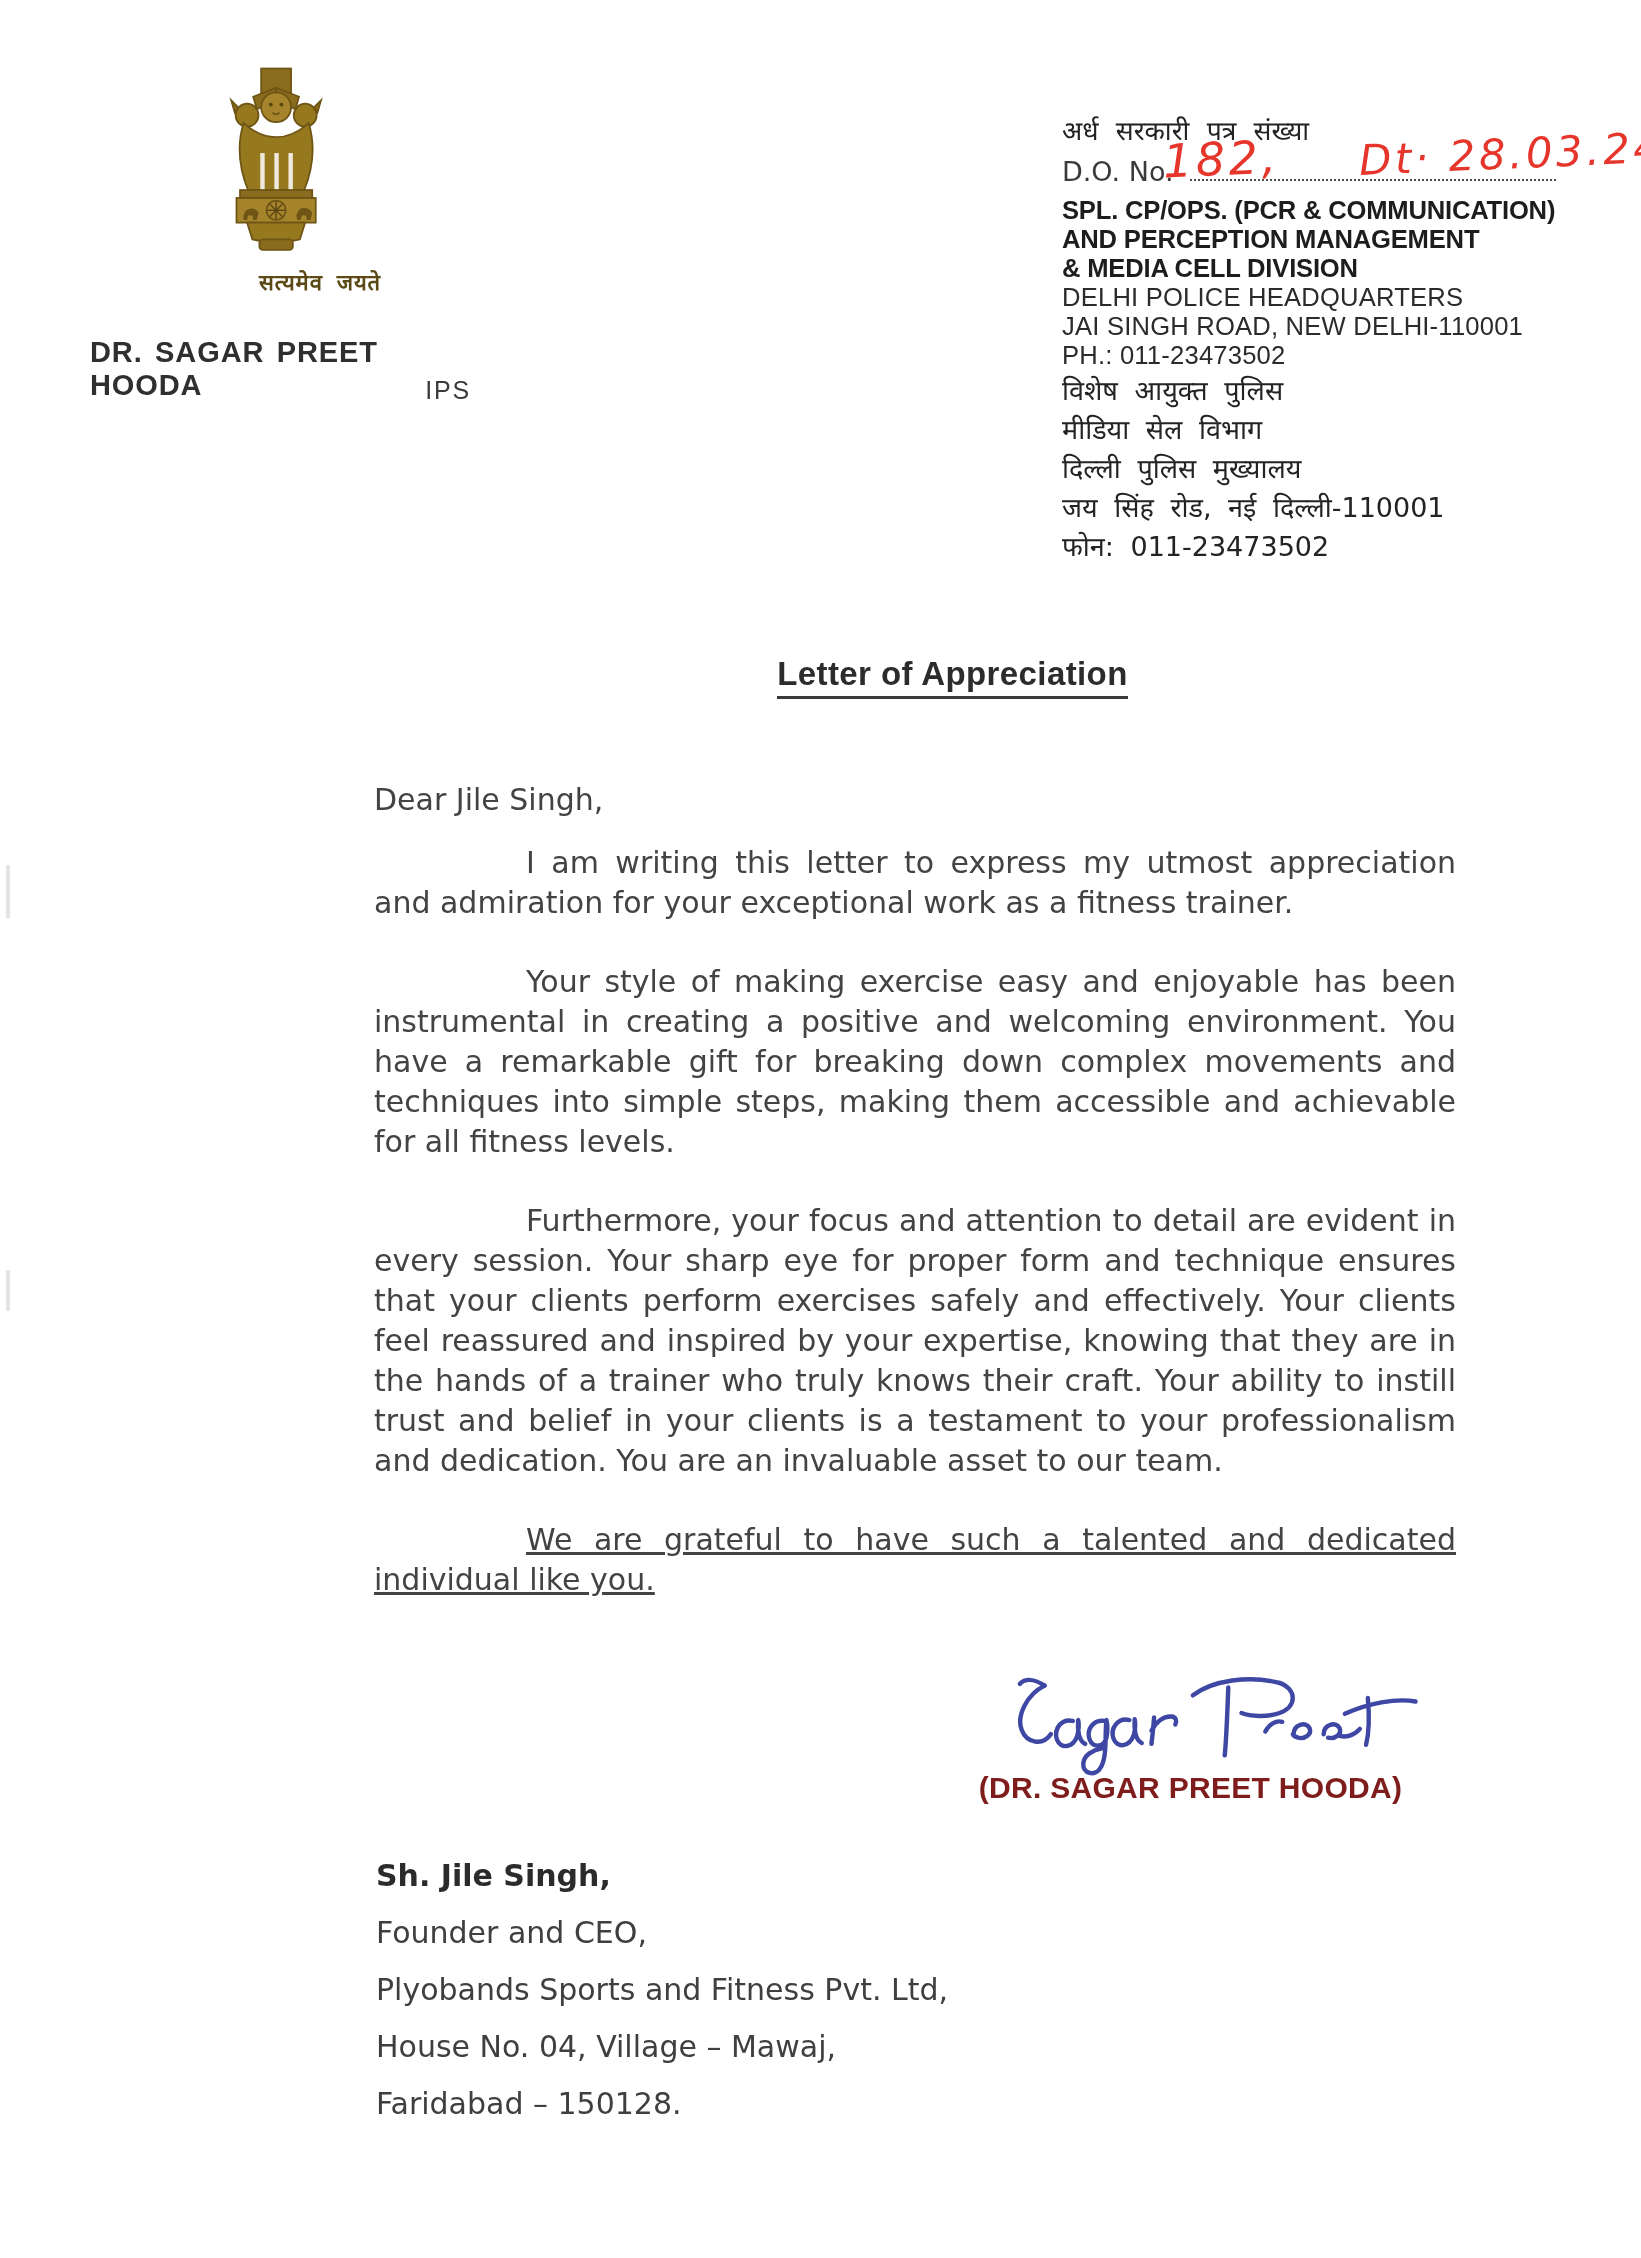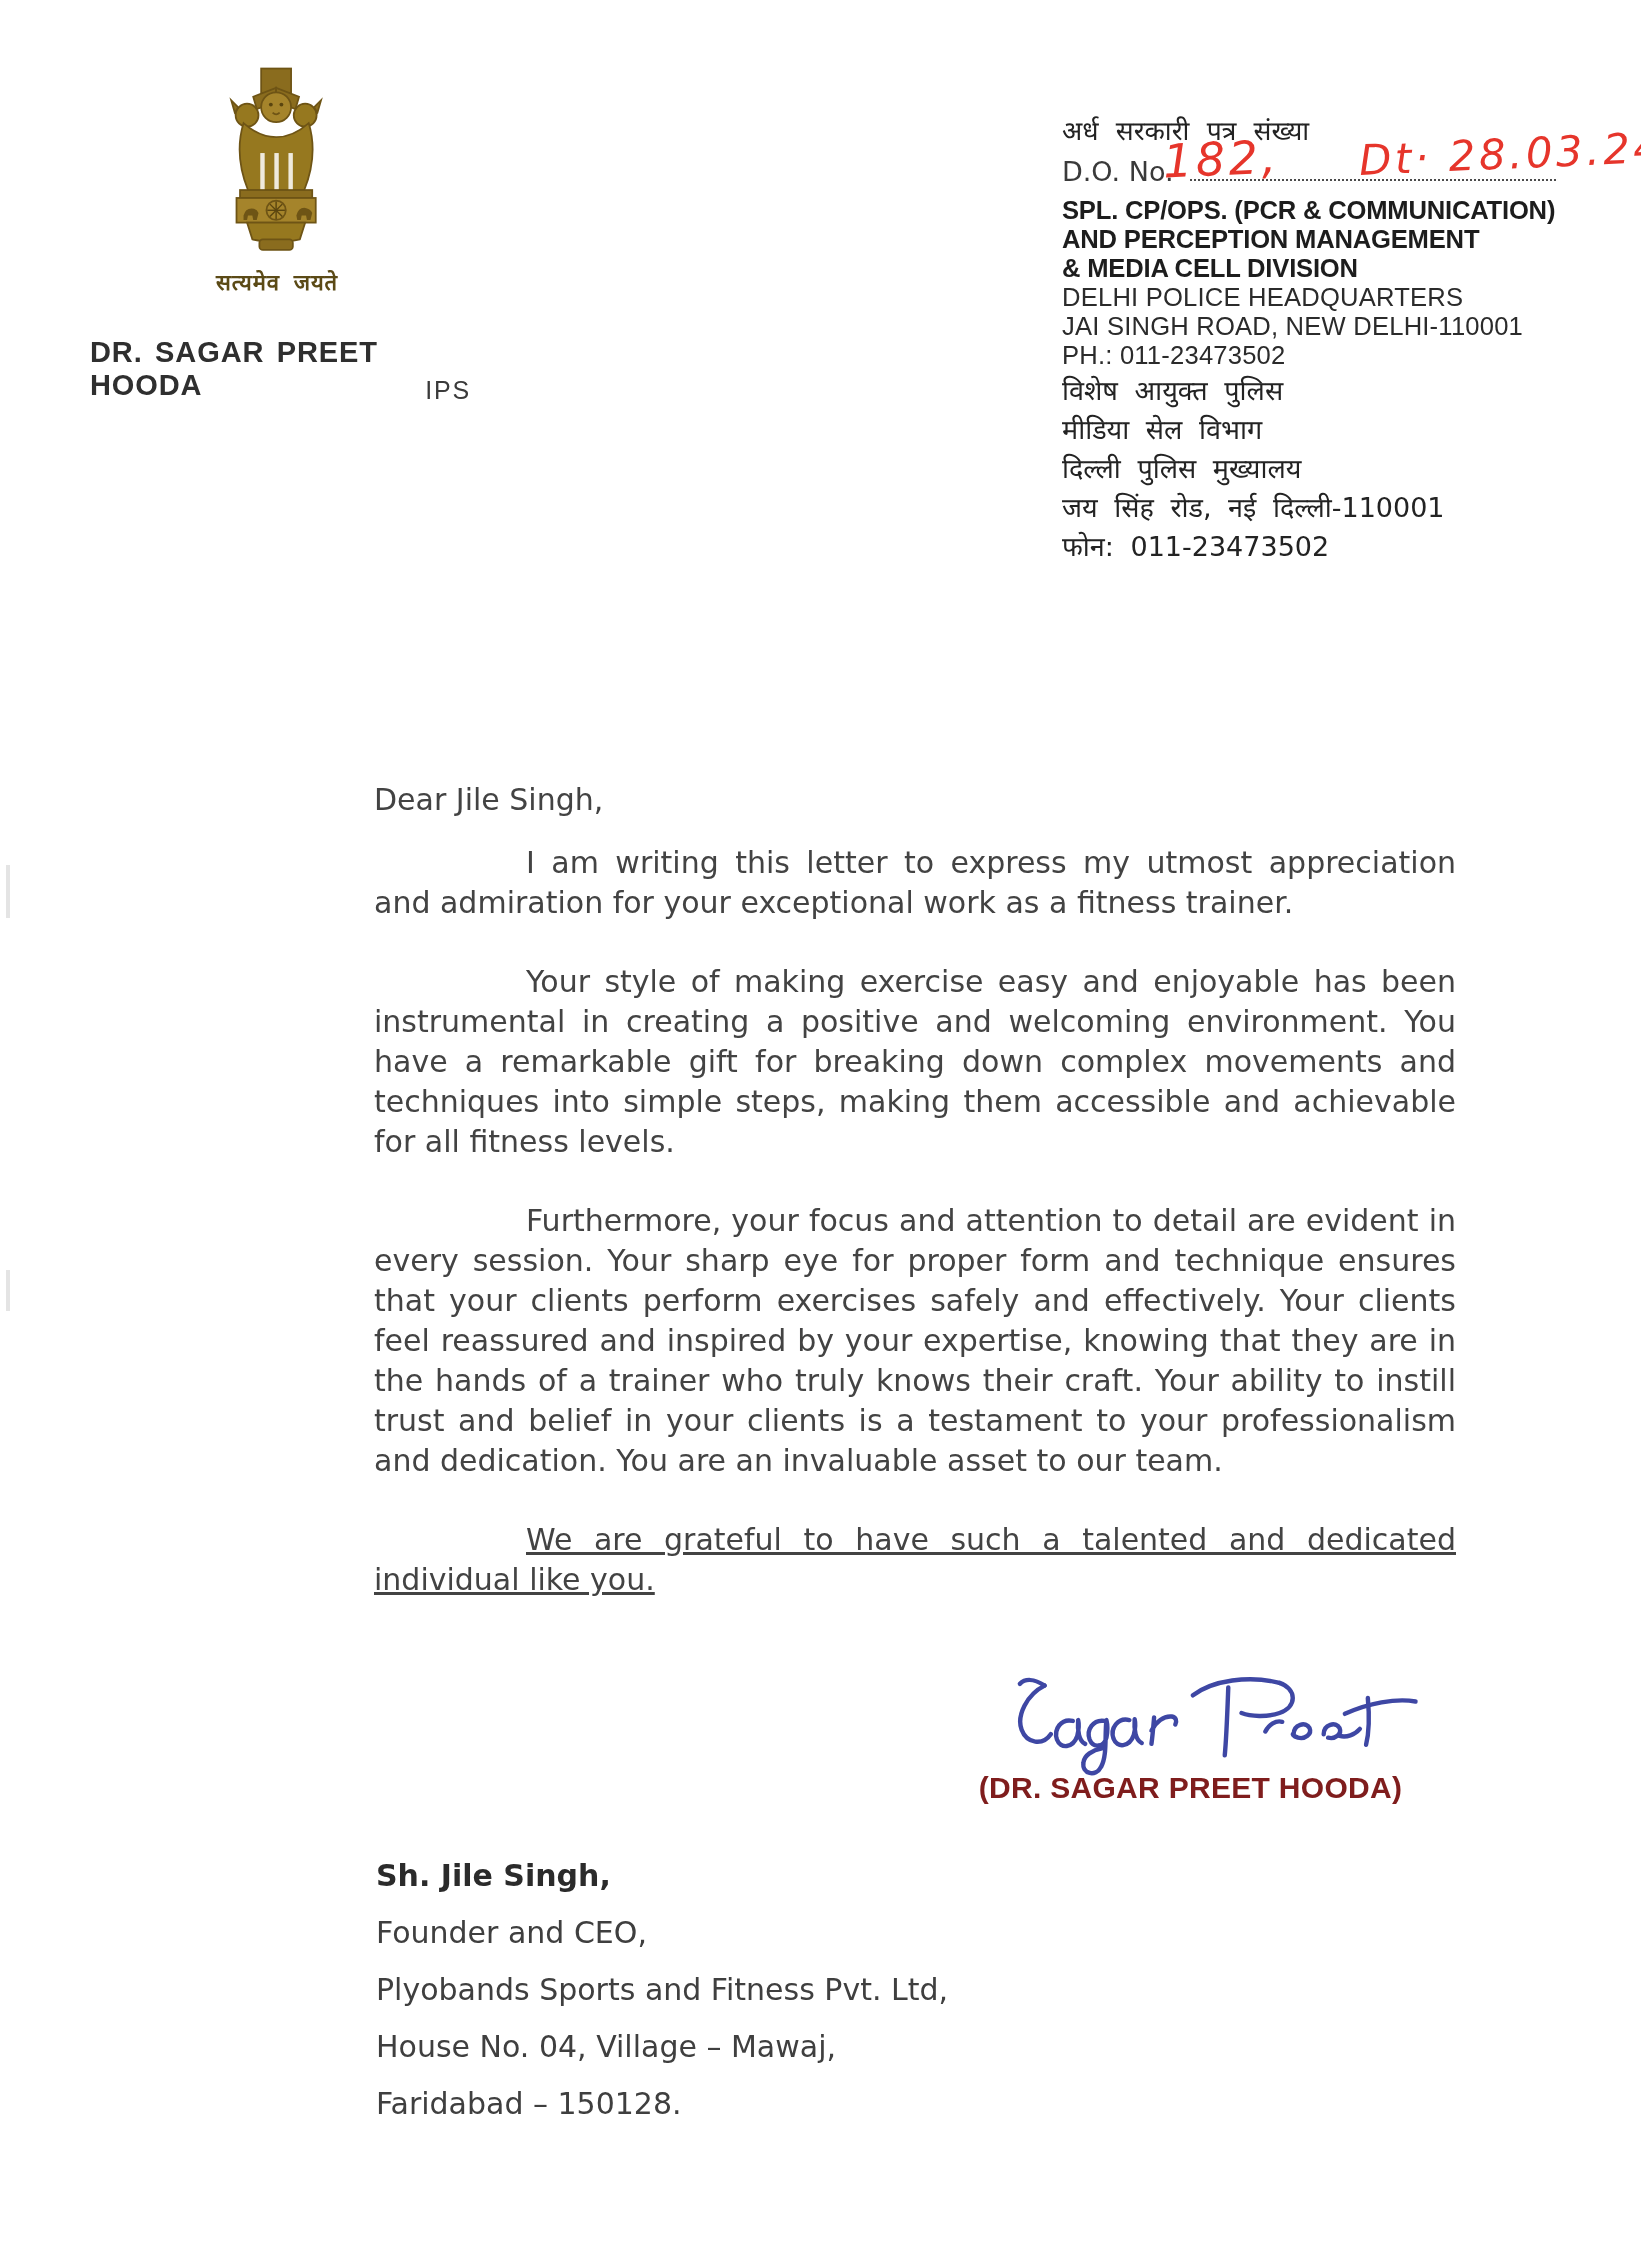--- a/index.html
+++ b/index.html
@@ -18,21 +18,21 @@
   
   .emblem-wrap {
     position: absolute;
     left: 208px; top: 65px;
     width: 138px; height: 199px;
   }
   .emblem-caption {
     position: absolute;
     left: 173px; top: 266px;
     width: 208px;
-    text-align: center;
+    text-align: right;
     font-size: 22px;
     font-weight: 600;
     color: #5b4a16;
     letter-spacing: 0.9px;
     word-spacing: 5.3px;
   }
   .officer-name {
     position: absolute;
     left: 90px; top: 336px;
     width: 388px;
@@ -242,20 +242,23 @@
       <div class="hindi-line">मीडिया सेल विभाग</div>
       <div class="hindi-line">दिल्ली पुलिस मुख्यालय</div>
       <div class="hindi-line">जय सिंह रोड, नई दिल्ली-110001</div>
       <div class="hindi-line">फोन: 011-23473502</div>
     </div>
   </div>
 
   <div class="handwriting hw-num">182,</div>
   <div class="handwriting hw-date">Dt· 28.03.24.</div>
 
+  <div class="title-row">
+    <span>Letter of Appreciation</span>
+  </div>
 
   <div class="letter-body">
     <p class="salutation">Dear Jile Singh,</p>
     <p class="body-par">I am writing this letter to express my utmost appreciation and admiration for your exceptional work as a fitness trainer.</p>
     <p class="body-par">Your style of making exercise easy and enjoyable has been instrumental in creating a positive and welcoming environment. You have a remarkable gift for breaking down complex movements and techniques into simple steps, making them accessible and achievable for all fitness levels.</p>
     <p class="body-par">Furthermore, your focus and attention to detail are evident in every session. Your sharp eye for proper form and technique ensures that your clients perform exercises safely and effectively. Your clients feel reassured and inspired by your expertise, knowing that they are in the hands of a trainer who truly knows their craft. Your ability to instill trust and belief in your clients is a testament to your professionalism and dedication. You are an invaluable asset to our team.</p>
     <p class="body-par">We are grateful to have such a talented and dedicated individual like you.</p>
   </div>
 
   <div class="signature-wrap">

